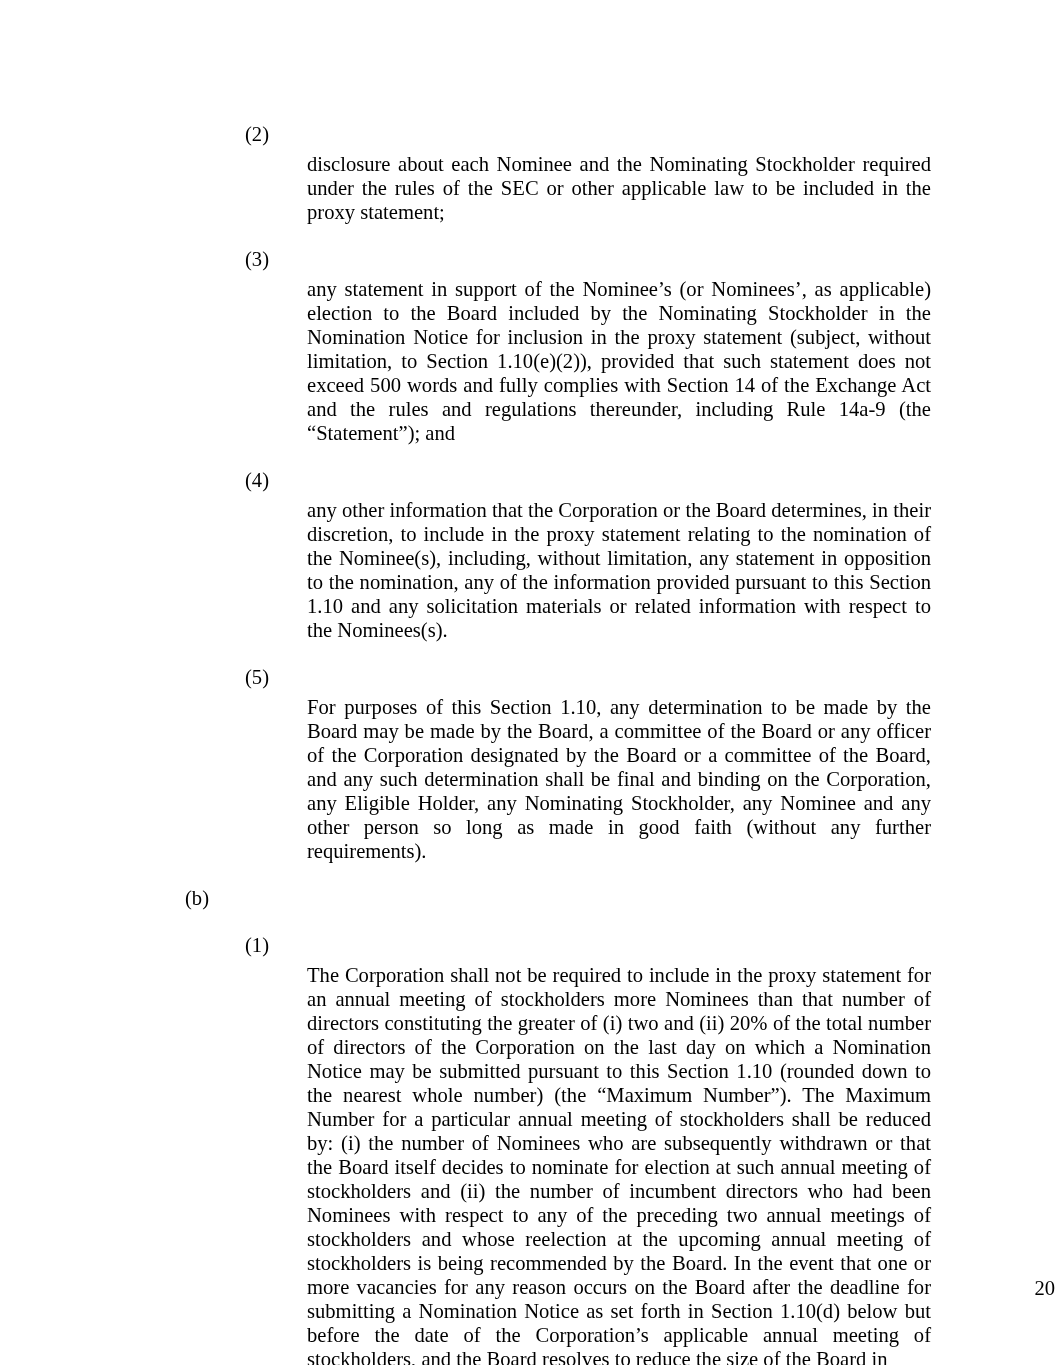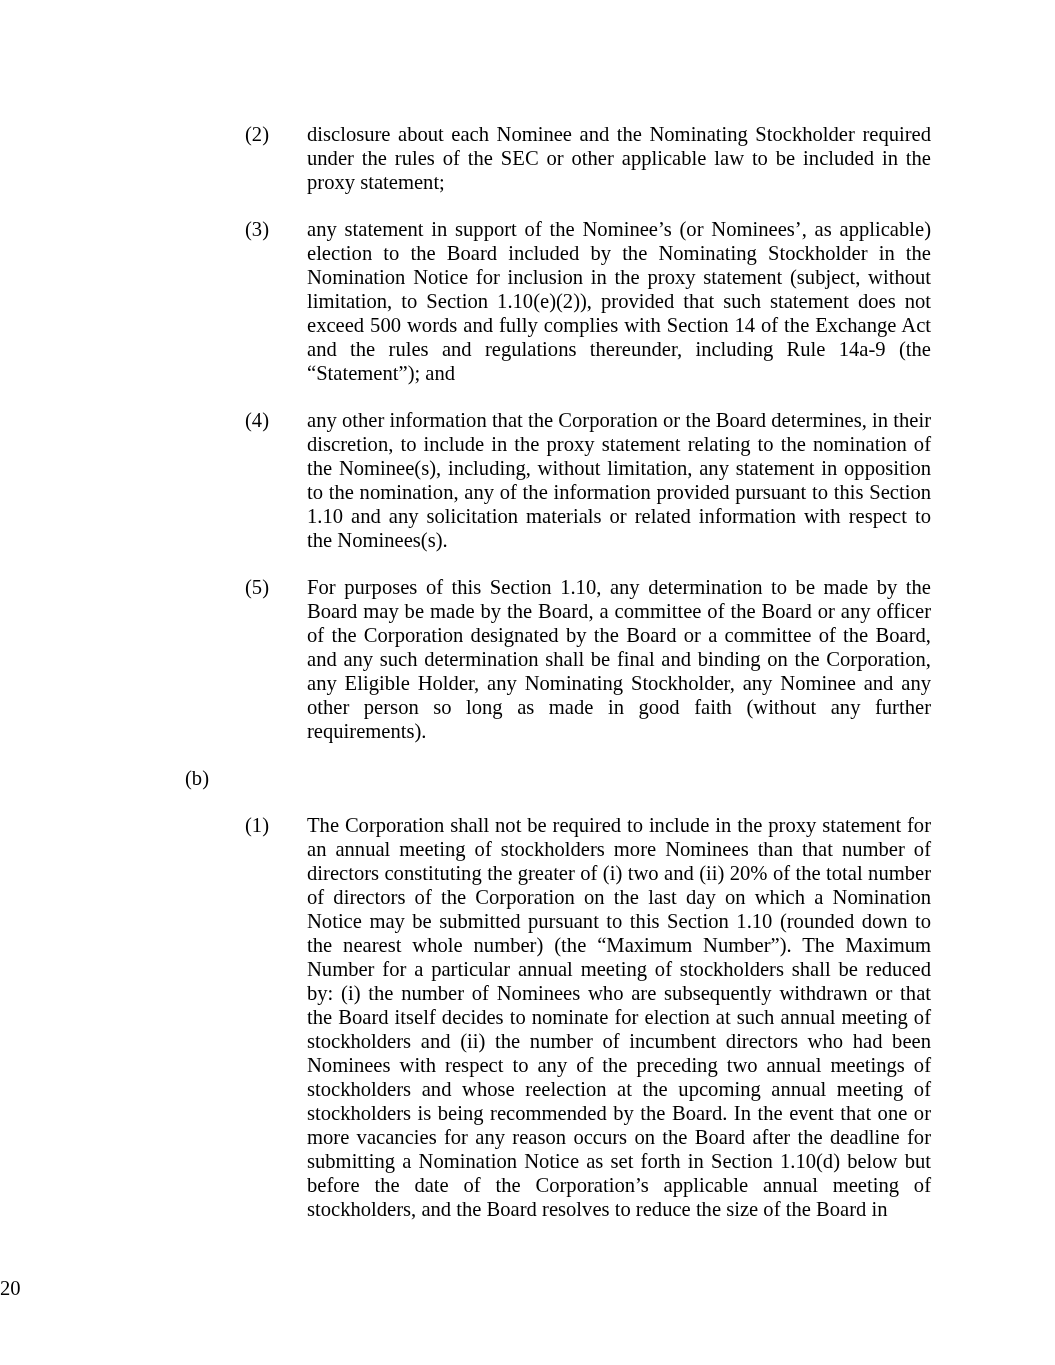--- a/index.html
+++ b/index.html
@@ -33,38 +33,39 @@
   .para.level2 {
     margin-left: 245px;
   }
   .para.level2 .marker {
     flex: 0 0 62px;
     width: 62px;
   }
   .para.level2 .body {
     width: 624px;
     text-align: justify;
+    margin-top: 30px;
   }
   
   .para.level1 {
     margin-left: 185px;
   }
   .para.level1 .marker {
     flex: 0 0 63px;
     width: 63px;
   }
   .para.level1 .body {
     width: 686px;
   }
   .page-number {
     position: absolute;
     top: 1276px;
     left: 0;
     width: 100%;
-    text-align: left;
+    text-align: right;
   }
 </style>
 </head>
 <body>
 
 <div class="page">
   <div class="content">
 
     <div class="para level2">
       <span class="marker">(2)</span>

